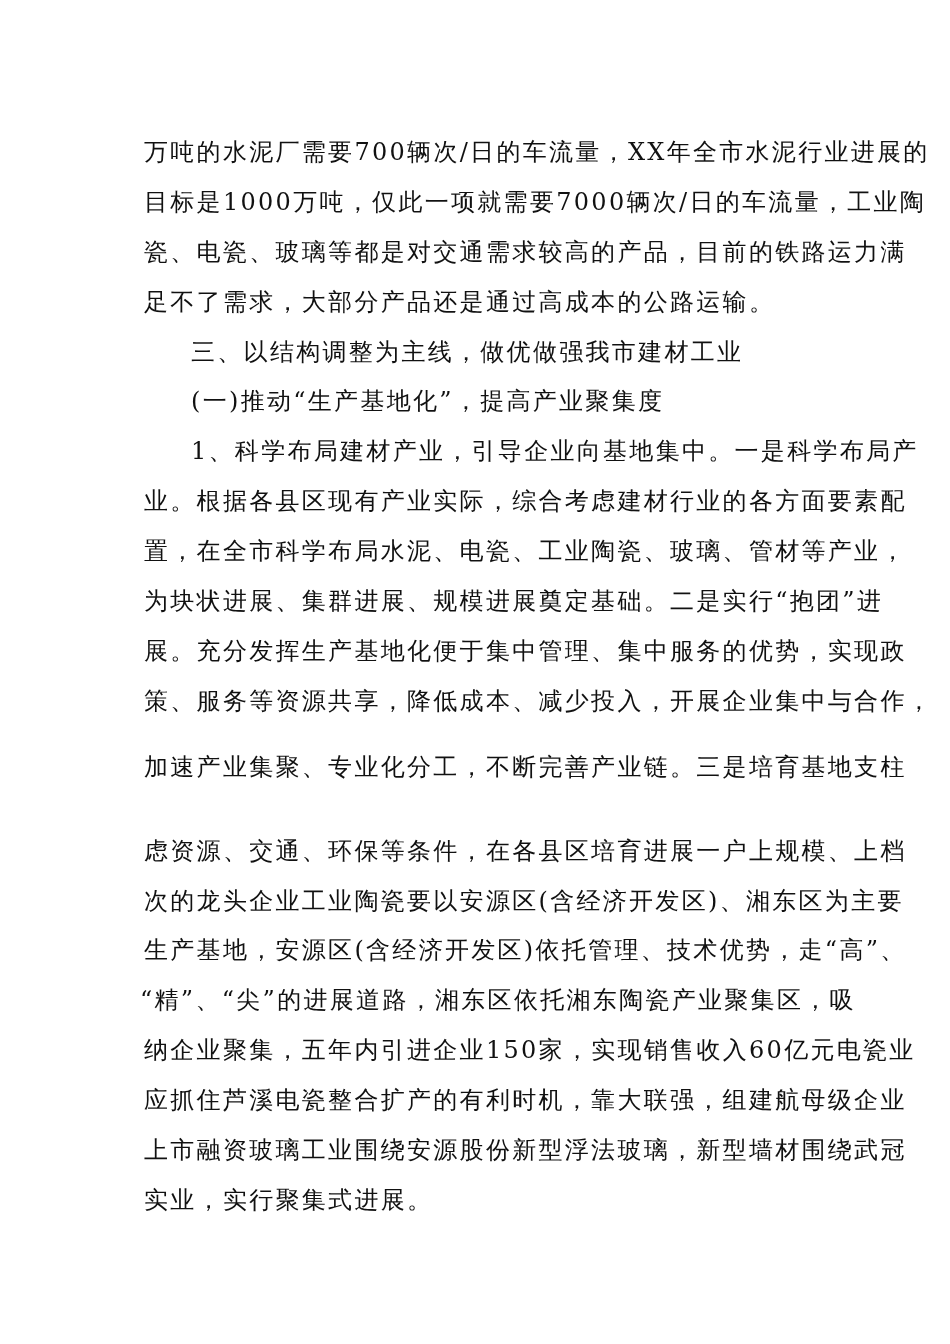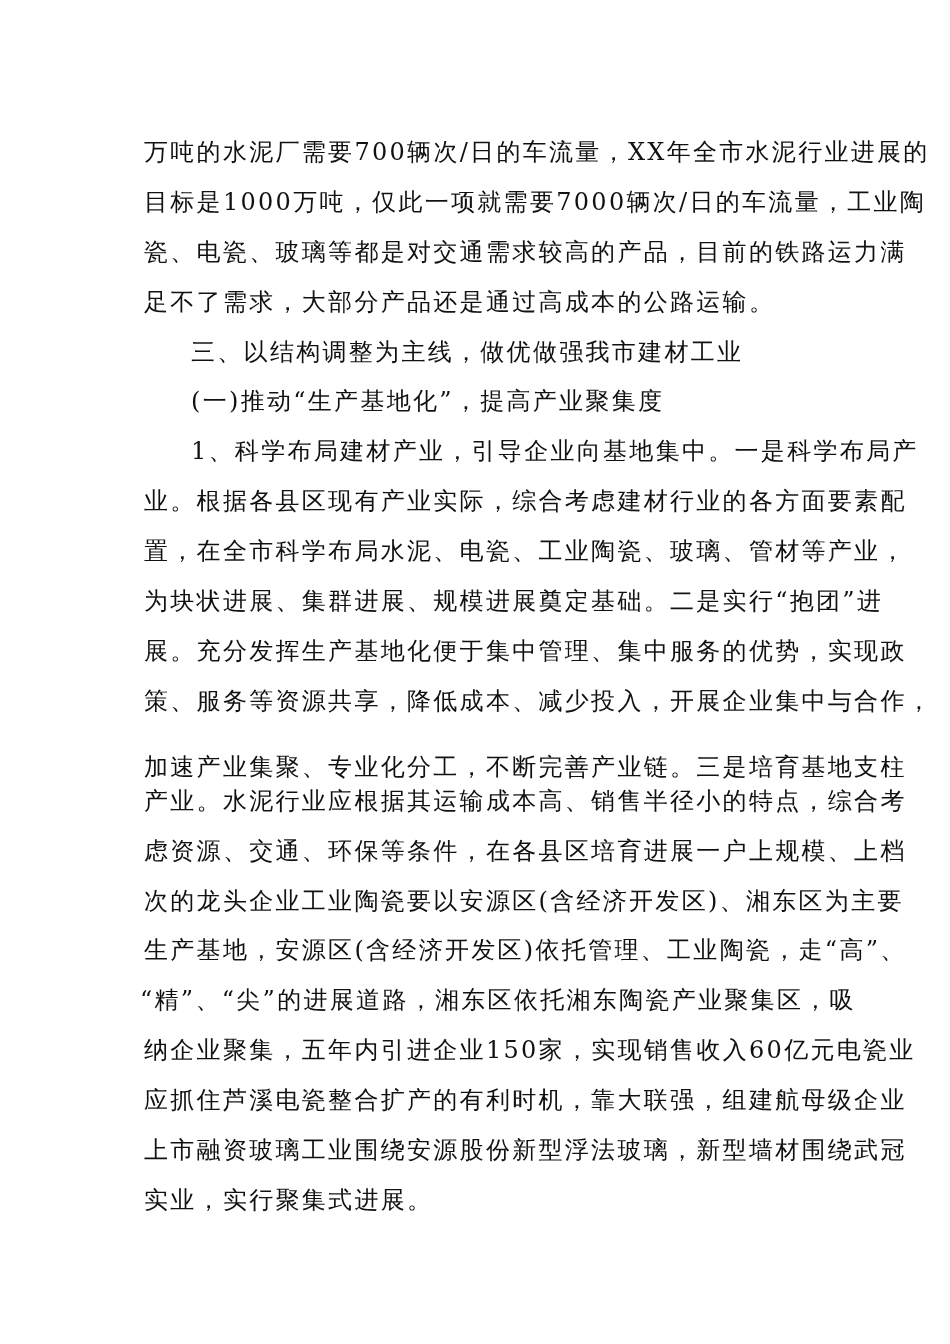--- a/index.html
+++ b/index.html
@@ -44,22 +44,21 @@
   <div class="line" style="top:237px;">瓷、电瓷、玻璃等都是对交通需求较高的产品，目前的铁路运力满</div>
   <div class="line indent" style="top:386px;">(一)推动“生产基地化”，提高产业聚集度</div>
   <div class="line indent" style="top:337px;">三、以结构调整为主线，做优做强我市建材工业</div>
   <div class="line indent" style="top:436px;">1、科学布局建材产业，引导企业向基地集中。一是科学布局产</div>
   <div class="line" style="top:486px;">业。根据各县区现有产业实际，综合考虑建材行业的各方面要素配</div>
   <div class="line" style="top:536px;">置，在全市科学布局水泥、电瓷、工业陶瓷、玻璃、管材等产业，</div>
   <div class="line" style="top:636px;">展。充分发挥生产基地化便于集中管理、集中服务的优势，实现政</div>
   <div class="line" style="top:586px;">为块状进展、集群进展、规模进展奠定基础。二是实行“抱团”进</div>
   <div class="line" style="top:686px;">策、服务等资源共享，降低成本、减少投入，开展企业集中与合作，</div>
   <div class="line" style="top:752px;">加速产业集聚、专业化分工，不断完善产业链。三是培育基地支柱</div>
-  <div class="line" style="top:786px;">产业。水泥行业应根据其运输成本高、销售半径小的特点，综合考</div>
   <div class="line" style="top:836px;">虑资源、交通、环保等条件，在各县区培育进展一户上规模、上档</div>
   <div class="line" style="top:886px;">次的龙头企业工业陶瓷要以安源区(含经济开发区)、湘东区为主要</div>
-  <div class="line" style="top:935px;">生产基地，安源区(含经济开发区)依托管理、工业陶瓷，走“高”、</div>
+  <div class="line" style="top:935px;">生产基地，安源区(含经济开发区)依托管理、技术优势，走“高”、</div>
   <div class="line quote-start" style="top:985px;">“精”、“尖”的进展道路，湘东区依托湘东陶瓷产业聚集区，吸</div>
   <div class="line" style="top:1035px;">纳企业聚集，五年内引进企业150家，实现销售收入60亿元电瓷业</div>
   <div class="line" style="top:1085px;">应抓住芦溪电瓷整合扩产的有利时机，靠大联强，组建航母级企业</div>
   <div class="line" style="top:1135px;">上市融资玻璃工业围绕安源股份新型浮法玻璃，新型墙材围绕武冠</div>
   <div class="line" style="top:1185px;">实业，实行聚集式进展。</div>
 </div>
 
 </body></html>

